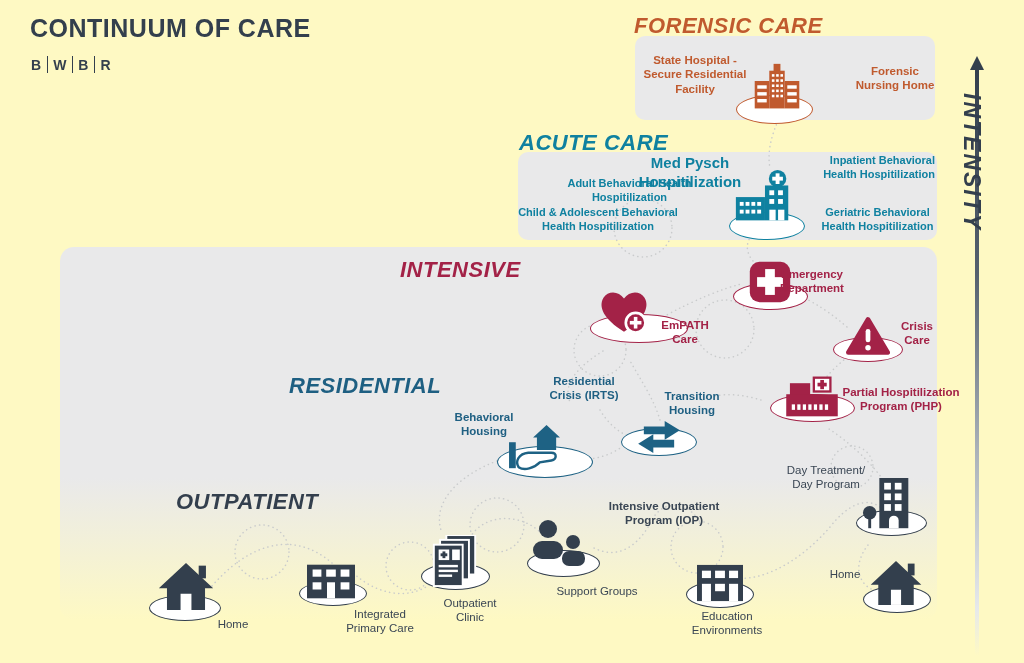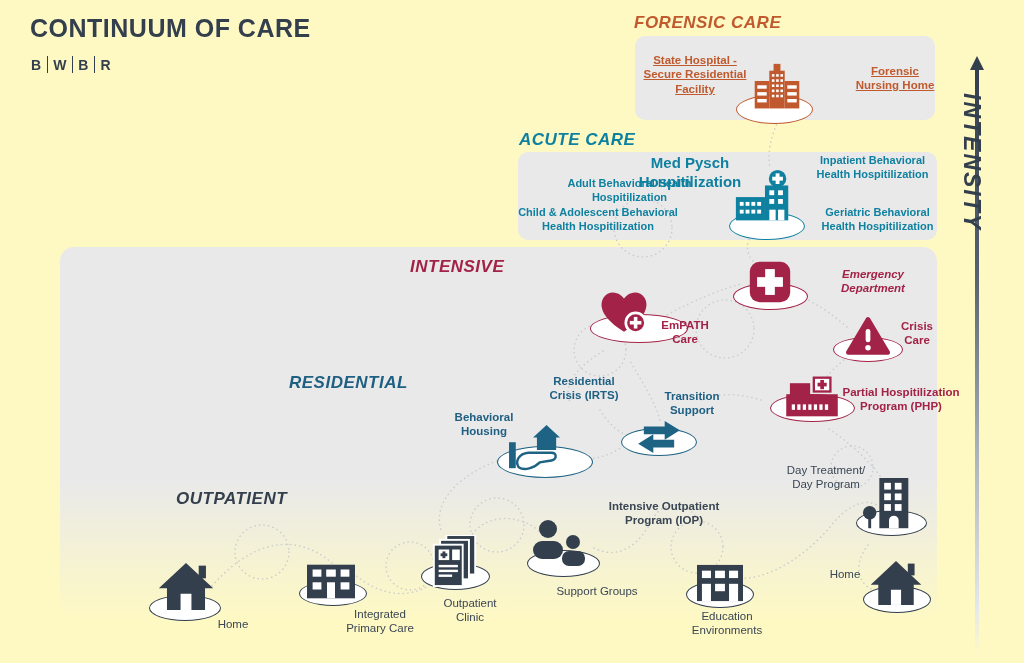--- a/index.html
+++ b/index.html
@@ -7,39 +7,39 @@
           font-family:"Liberation Sans",sans-serif;padding-left:32px;}
 
   
   .panel{position:absolute;background:#e9e9ea;border-radius:10px;}
   #forensic-panel{left:635px;top:36px;width:300px;height:84px;}
   #acute-panel{left:518px;top:152px;width:419px;height:88px;}
   #main-panel{left:60px;top:247px;width:877px;height:373px;border-radius:14px;
       background:linear-gradient(180deg,#e9e9ea 0%,#e9e9ea 62%,rgba(233,233,234,0) 100%);}
 
   
-  .lvl{position:absolute;font-style:italic;font-weight:bold;font-size:17px;letter-spacing:.5px;white-space:nowrap;}
+  .lvl{position:absolute;font-style:italic;font-weight:bold;font-size:22px;letter-spacing:.5px;white-space:nowrap;}
   #h-forensic{left:634px;top:13px;color:#c05a2e;}
   #h-acute{left:519px;top:130px;color:#0f81a0;}
-  #h-intensive{left:410px;top:257px;color:#a32247;font-style:italic;}
+  #h-intensive{left:400px;top:257px;color:#a32247;font-style:italic;}
   #h-residential{left:289px;top:373px;color:#1e5f82;}
   #h-outpatient{left:176px;top:489px;color:#333f4d;}
 
   
   #title{position:absolute;left:30px;top:14px;font-size:25px;font-weight:bold;color:#333f4d;letter-spacing:.5px;}
   #logo{position:absolute;left:31px;top:56px;display:flex;align-items:center;color:#333f4d;}
   #logo span.ltr{font-size:14px;font-weight:bold;letter-spacing:1px;}
   #logo span.bar{width:1px;height:17px;background:#333f4d;margin:0 5px;}
 
   
   .nlabel{position:absolute;font-size:11.5px;line-height:1.25;text-align:center;white-space:pre-line;}
   .c-crimson{color:#a32247;font-weight:600;}
   .c-navy{color:#1e5f82;font-weight:600;}
   .c-teal{color:#0f81a0;font-weight:600;}
-  .c-orange{color:#c05a2e;font-weight:600;text-decoration:underline;}
+  .c-orange{color:#c05a2e;font-weight:600;}
   .c-slate{color:#3a4654;font-weight:400;}
 
   
   .ell{position:absolute;border-radius:50%;background:#fff;border:1.5px solid;}
   .e-slate{border-color:#333f4d;}
   .e-crimson{border-color:#a32247;}
   .e-navy{border-color:#1e6284;}
   .e-teal{border-color:#0f81a0;}
   .e-orange{border-color:#c05a2e;}
 
@@ -153,21 +153,21 @@
         <rect x="40" y="33" width="11" height="4"></rect>
         <rect x="40" y="41" width="11" height="4"></rect>
     </g>
   </svg>
 
   <div class="nlabel c-teal" style="left:605px;top:154px;width:170px;font-size:15px;">Med Pysch Hospitilization</div>
   <div class="nlabel c-teal" style="left:562px;top:177px;width:135px;font-size:11px;">Adult Behavioral Health
 Hospitilization</div>
   <div class="nlabel c-teal" style="left:518px;top:206px;width:160px;font-size:11px;">Child &amp; Adolescent Behavioral
 Health Hospitilization</div>
-  <div class="nlabel c-teal" style="left:810px;top:154px;width:125px;font-size:11px;">Inpatient Behavioral
+  <div class="nlabel c-teal" style="left:810px;top:154px;width:125px;font-size:11px;text-align:right;">Inpatient Behavioral
 Health Hospitilization</div>
   <div class="nlabel c-teal" style="left:815px;top:206px;width:125px;font-size:11px;">Geriatric Behavioral
 Health Hospitilization</div>
   <div class="ell e-teal" style="left:729px;top:212px;width:74px;height:26px;"></div>
   <svg class="icon i-teal" style="left:732px;top:167px;" width="64" height="66" viewBox="0 0 66 66">
     <circle cx="47" cy="11" r="9" fill="currentColor"></circle>
     <rect x="45" y="5.5" width="4" height="11" fill="#fff"></rect>
       <rect x="41.5" y="9" width="11" height="4" fill="#fff"></rect>
     <rect x="34" y="18" width="24" height="36" fill="currentColor"></rect>
     <rect x="4" y="30" width="30" height="24" fill="currentColor"></rect>
@@ -198,21 +198,21 @@
   </svg>
   <div class="nlabel c-crimson" style="left:652px;top:299px;width:66px;margin-top:19px;">EmPATH
 Care</div>
 
   <div class="ell e-crimson" style="left:733px;top:283px;width:73px;height:25px;"></div>
   <svg class="icon i-crimson" style="left:749px;top:261px;" width="42" height="42" viewBox="0 0 52 52">
     <rect x="1" y="1" width="50" height="50" rx="12" fill="currentColor"></rect>
     <rect x="20" y="10" width="12" height="32" fill="#fff"></rect>
       <rect x="10" y="20" width="32" height="12" fill="#fff"></rect>
   </svg>
-  <div class="nlabel c-crimson" style="left:829px;top:267px;width:88px;font-style:italic;">Emergency
+  <div class="nlabel c-crimson" style="left:768px;top:267px;width:88px;">Emergency
 Department</div>
 
   <div class="ell e-crimson" style="left:833px;top:337px;width:68px;height:23px;"></div>
   <svg class="icon i-crimson" style="left:846px;top:316px;" width="44" height="40" viewBox="0 0 56 50">
     <path d="M28 4 L53 46 H3 Z" fill="currentColor" stroke="currentColor" stroke-width="6" stroke-linejoin="round"></path>
     <rect x="25" y="16" width="6" height="17" rx="3" fill="#fff"></rect>
       <circle cx="28" cy="40" r="3.5" fill="#fff"></circle>
   </svg>
   <div class="nlabel c-crimson" style="left:894px;top:319px;width:46px;">Crisis
 Care</div>
@@ -234,21 +234,21 @@
       <rect x="46" y="33" width="3.5" height="6"></rect>
     </g>
   </svg>
   <div class="nlabel c-crimson" style="left:840px;top:385px;width:122px;">Partial Hospitilization
 Program (PHP)</div>
 
   <div class="nlabel c-navy" style="left:538px;top:374px;width:92px;">Residential
 Crisis (IRTS)</div>
 
   <div class="nlabel c-navy" style="left:652px;top:389px;width:80px;">Transition
-Support</div>
+Housing</div>
   <div class="ell e-navy" style="left:621px;top:428px;width:74px;height:26px;"></div>
   <svg class="icon i-navy" style="left:632px;top:419px;" width="54" height="36" viewBox="0 0 56 38">
     <polygon points="12,8 34,8 34,2 50,12 34,22 34,16 12,16" fill="currentColor"></polygon>
     <polygon points="44,22 22,22 22,16 6,26 22,36 22,30 44,30" fill="currentColor"></polygon>
   </svg>
 
   <div class="nlabel c-navy" style="left:443px;top:410px;width:82px;">Behavioral
 Housing</div>
   <div class="ell e-navy" style="left:497px;top:446px;width:94px;height:30px;"></div>
   <svg class="icon i-navy" style="left:501px;top:423px;" width="68" height="50" viewBox="0 0 70 52">

